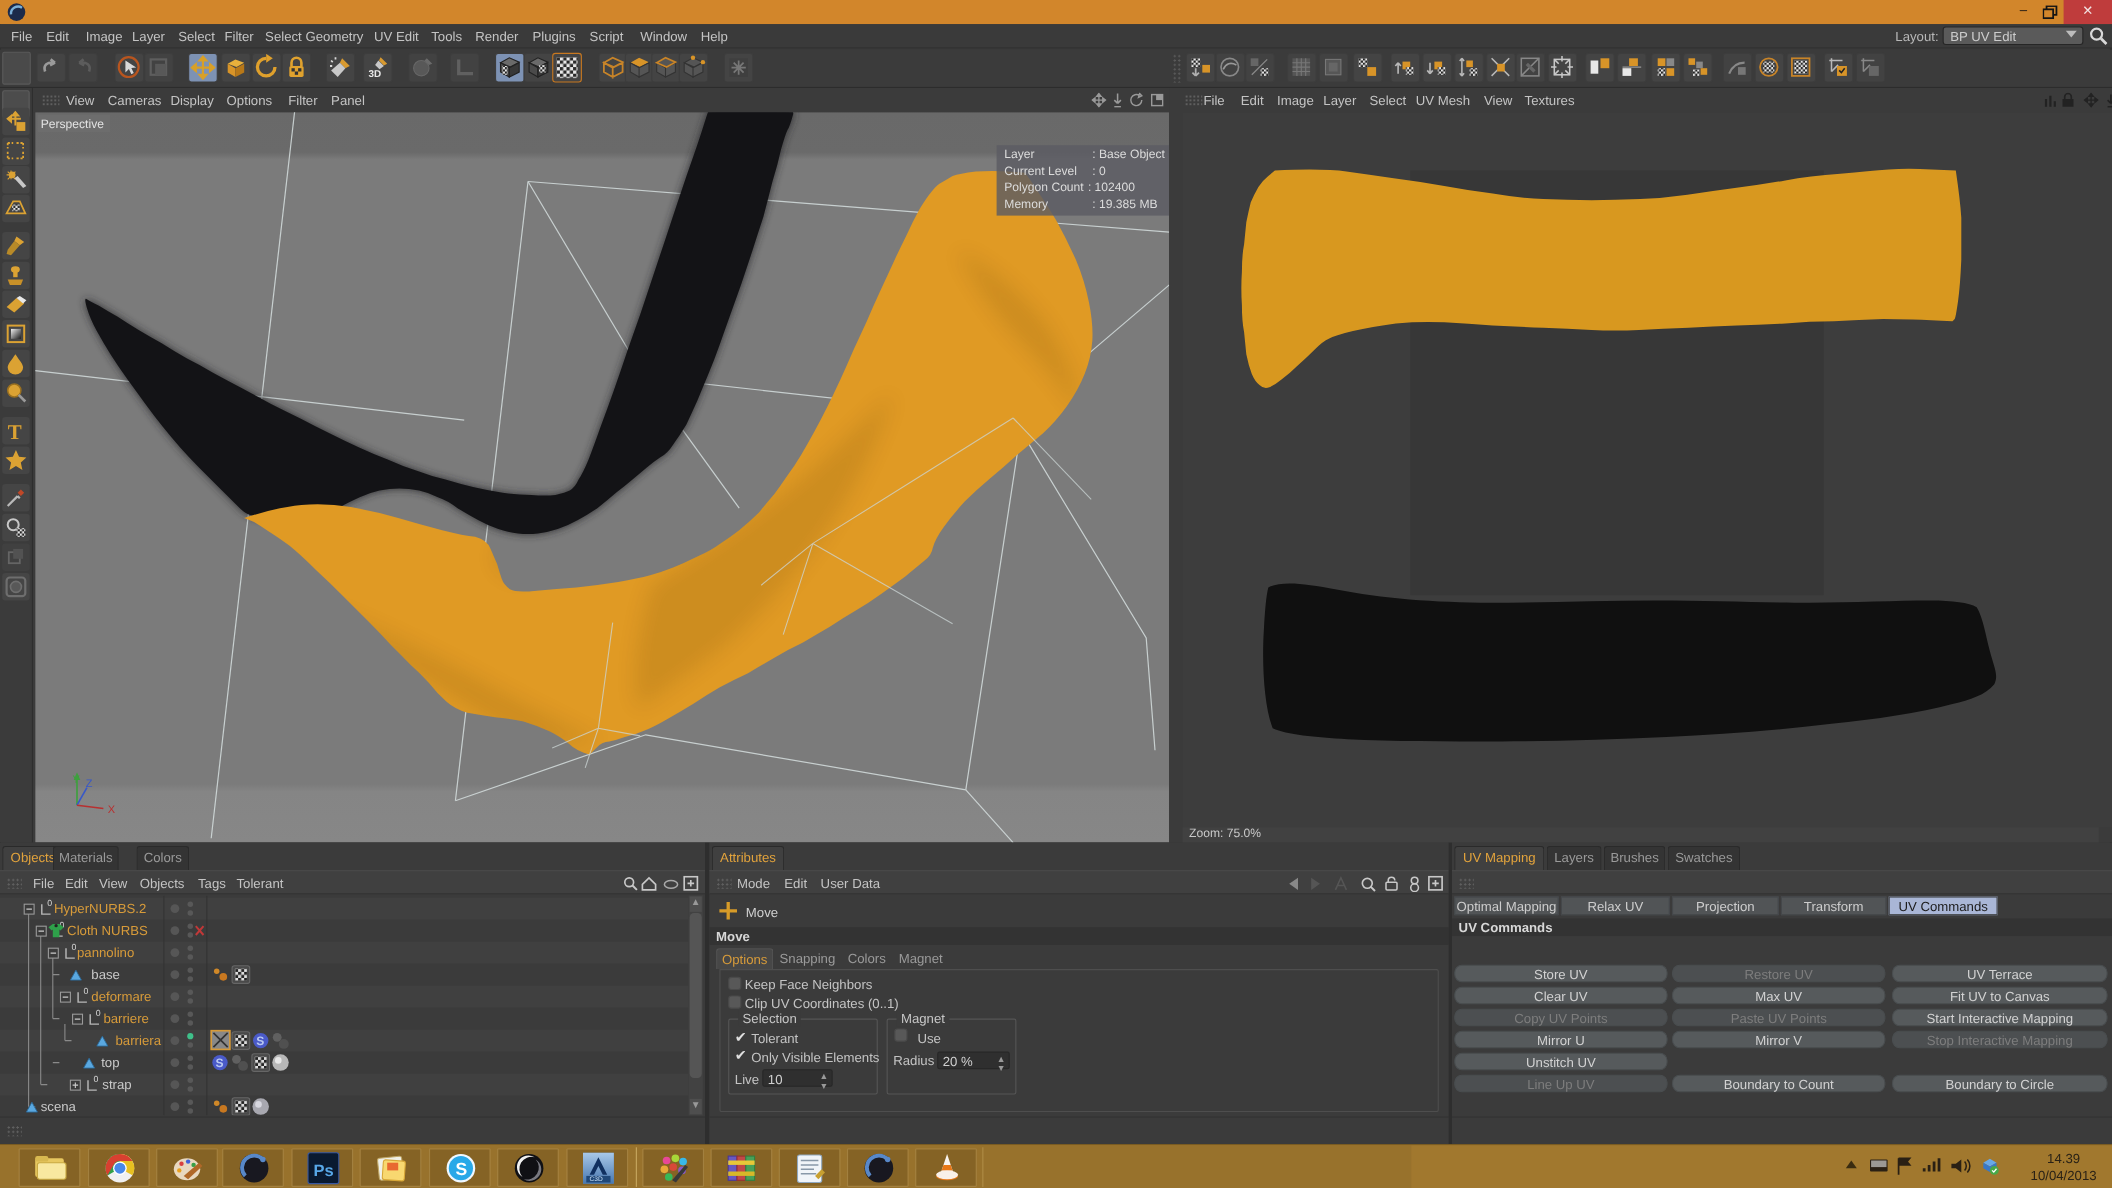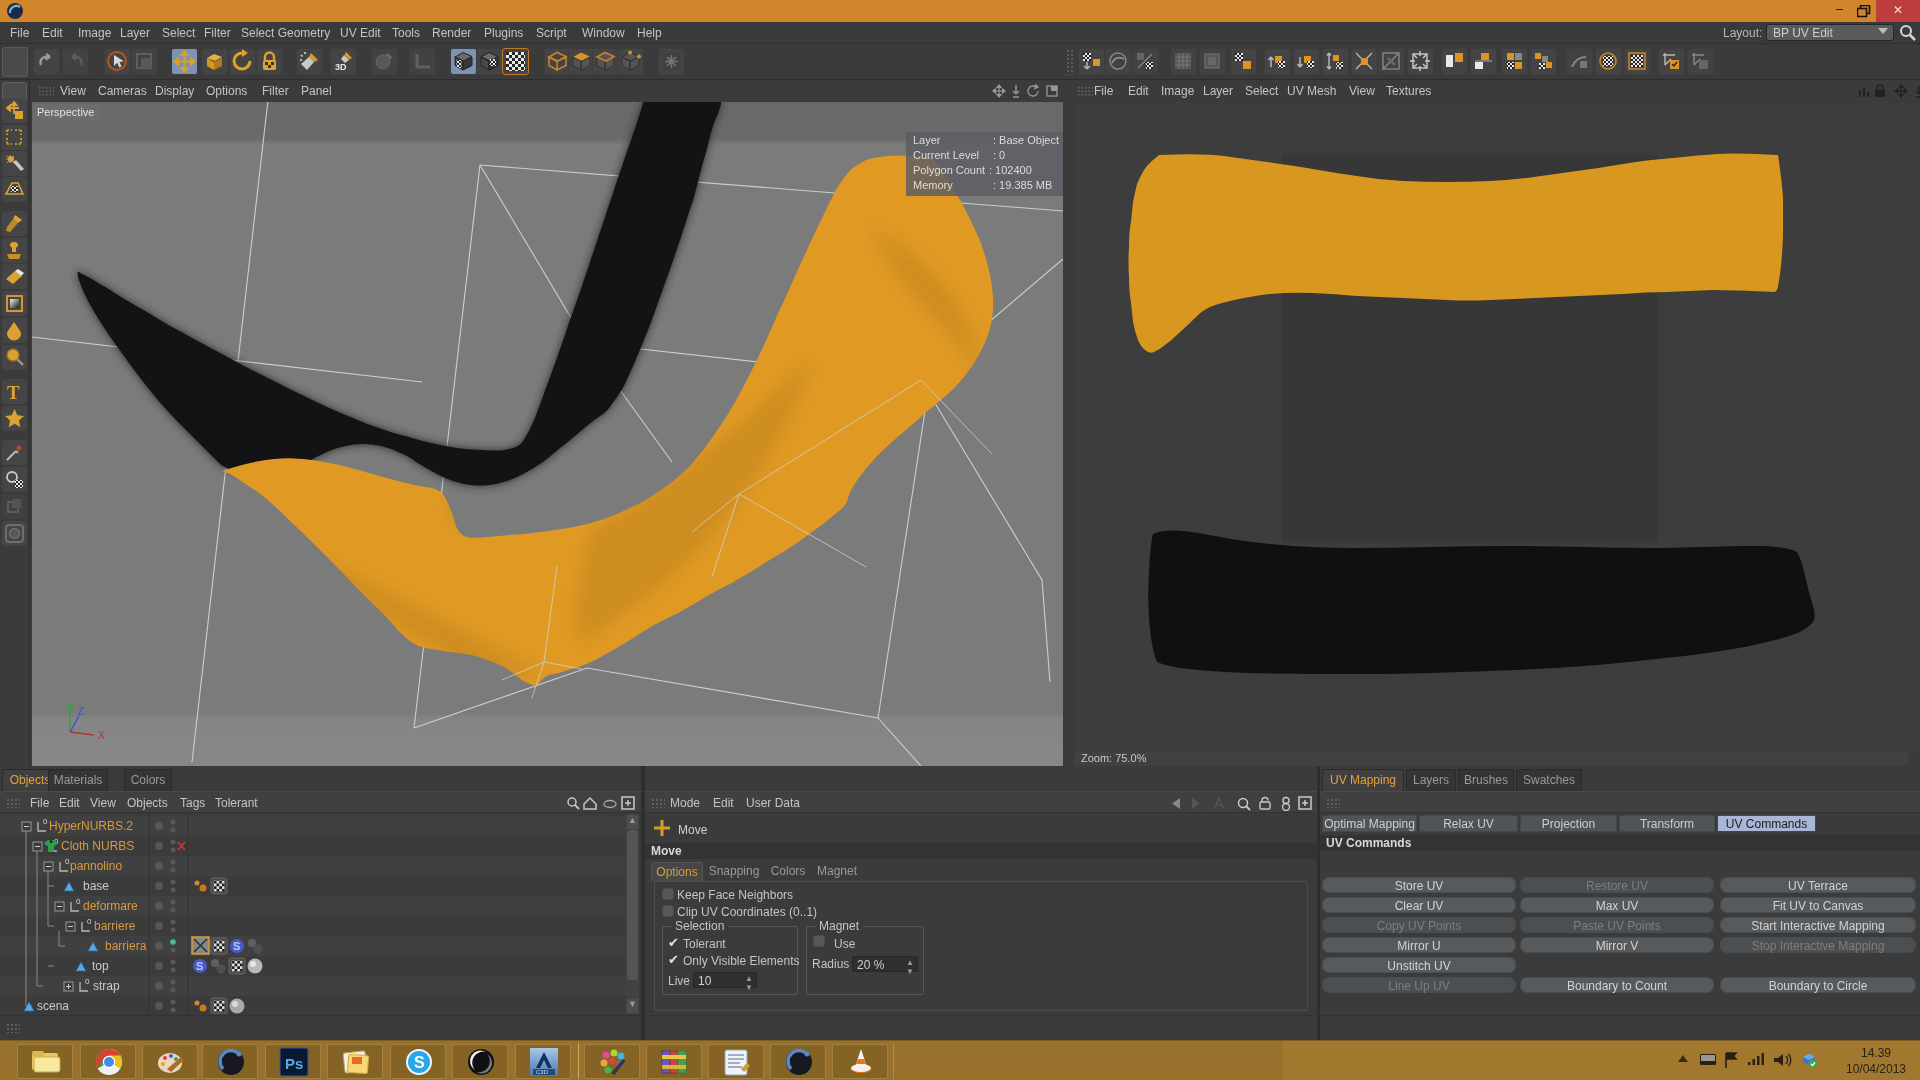--- a/index.html
+++ b/index.html
@@ -747,20 +747,23 @@
     </div>
 
     <div class="abs" style="left:626px;top:48px;width:13px;height:200px;background:#424242">
       <div class="abs" style="left:1px;top:1px;width:11px;height:14px;background:#4e4e4e;color:#999;font-size:9px;text-align:center">▲</div>
       <div class="abs" style="left:1px;top:16px;width:11px;height:150px;background:#555;border-radius:4px"></div>
       <div class="abs" style="left:1px;bottom:1px;width:11px;height:14px;background:#4e4e4e;color:#999;font-size:9px;text-align:center">▼</div>
     </div>
   </div>
   <div class="abs pdiv" style="left:641px;top:766px;width:4px;height:274px"></div>
   <div id="attrpanel" class="abs">
+    <div class="tabrow" style="left:0;top:0;width:100%">
+      <div class="tab act" style="left:2px;width:66px">Attributes</div>
+    </div>
     <div class="pmenu" style="top:25px">
       <div class="grip"></div>
       <div class="mi" style="left:25px;top:4px">Mode</div>
       <div class="mi" style="left:68px;top:4px">Edit</div>
       <div class="mi" style="left:101px;top:4px">User Data</div>
       <svg class="abs" style="left:525px;top:4px" width="142" height="15">
         <path d="M10 2 L2 7.5 L10 13z" fill="#888"></path>
         <path d="M22 2 L30 7.5 L22 13z" fill="#555"></path>
         <path d="M44 13 L49 2 L54 13 M46.5 9 h5" stroke="#555" stroke-width="1.4" fill="none"></path>
         <circle cx="73" cy="7" r="4.5" stroke="#c8c8c8" stroke-width="1.5" fill="none"></circle>

